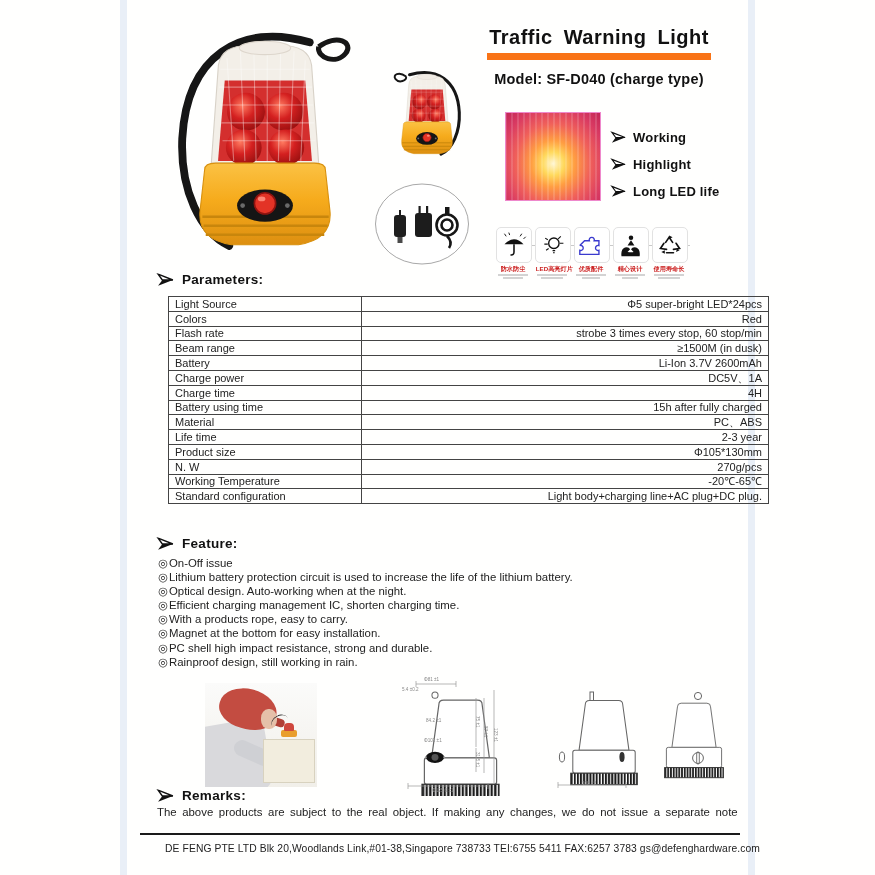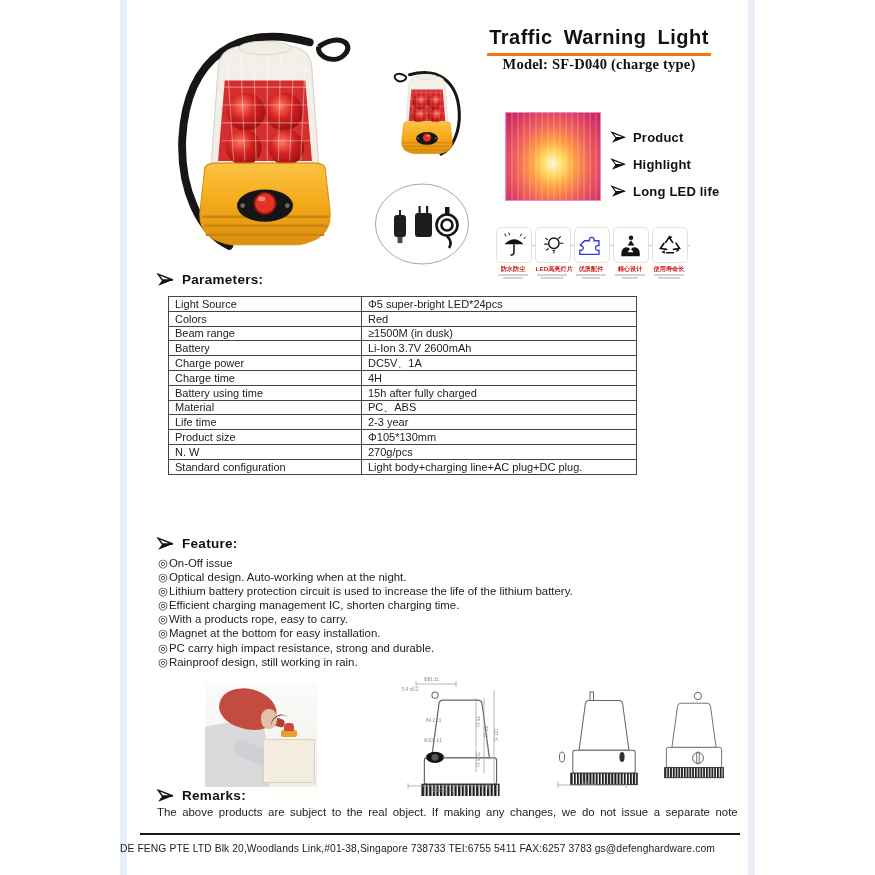--- a/index.html
+++ b/index.html
@@ -4,22 +4,22 @@
 <style>
   html,body{margin:0;padding:0;background:#ffffff;}
   #page{position:relative;width:875px;height:875px;background:#fffffe;overflow:hidden;
         font-family:"Liberation Sans",sans-serif;color:#111;}
   .strip{position:absolute;top:0;bottom:0;width:7px;background:#e9eff7;}
   .abs{position:absolute;}
 
   
   #title-block{position:absolute;left:483px;top:26px;width:232px;text-align:center;}
   #doc-title{display:inline-block;font-size:20px;font-weight:bold;letter-spacing:.5px;word-spacing:5px;
-             border-bottom:3px solid #f97316;padding:0 2px 4px 2px;white-space:nowrap;text-align:center;}
-  #model-line{font-size:14.5px;font-weight:bold;letter-spacing:.2px;font-family:Liberation Serif, serif;}
+             border-bottom:7px solid #f97316;padding:0 2px 4px 2px;white-space:nowrap;text-align:center;}
+  #model-line{margin-top:11px;font-size:14.5px;font-weight:bold;letter-spacing:.2px;}
 
   
   #glow{position:absolute;left:505px;top:112px;width:96px;height:89px;
         background:
           repeating-linear-gradient(90deg, rgba(255,255,255,.14) 0 2px, rgba(255,255,255,0) 2px 6px),
           radial-gradient(ellipse at 50% 58%, #fff6d2 0%, #ffd95c 16%, #ff9d42 32%, #f0605a 55%, #d93a62 78%, #c02355 100%);
         box-shadow:inset 0 0 0 1px #e8c;}
 
   
   #highlights{position:absolute;left:610px;top:128px;}
@@ -34,25 +34,25 @@
                display:flex;align-items:center;justify-content:center;position:relative;}
   .badge .blabel{margin-top:2px;font-size:6.5px;font-weight:bold;color:#cc2222;white-space:nowrap;
                  transform:scale(.95);line-height:7px;}
   .badge .bar{height:2px;background:#c4c4c4;margin:1.5px auto 0 auto;opacity:.75;}
 
   
   .section-head{position:absolute;display:flex;align-items:center;}
   .section-head .txt{font-size:13.5px;font-weight:bold;margin-left:7px;letter-spacing:.3px;}
 
   
-  #param-table{position:absolute;left:168px;top:296px;width:469px;border-collapse:collapse;
+  #param-table{position:absolute;left:168px;top:296px;width:601px;border-collapse:collapse;
                font-size:11px;color:#222;}
   #param-table td{border:1px solid #444;height:13.8px;padding:0 6px;line-height:12px;}
   #param-table td.p-label{width:180px;text-align:left;}
-  #param-table td.p-value{text-align:left;}
+  #param-table td.p-value{text-align:right;}
 
   
   #feature-list{position:absolute;left:158px;top:556px;font-size:11.4px;color:#222;}
   .feat-line{line-height:14.1px;white-space:nowrap;}
   .feat-bullet{margin-right:1px;}
 
   
   #worker-photo{position:absolute;left:205px;top:683px;width:112px;height:104px;overflow:hidden;
                 background:linear-gradient(180deg,#fbfbfa 0%,#f1efe9 100%);filter:blur(.4px) saturate(.92);}
   #worker-photo .body{position:absolute;left:-14px;top:40px;width:78px;height:72px;background:#d9d9dc;
@@ -75,21 +75,21 @@
                       border-radius:50%;transform:rotate(-30deg);}
 
   .drawing{position:absolute;}
   .dim{position:absolute;font-size:4.6px;color:#888;white-space:nowrap;transform-origin:left top;}
   .dim.rot{transform:rotate(90deg);}
 
   
   #remarks-text{position:absolute;left:157px;top:806px;width:584px;font-size:11.4px;color:#222;
                 word-spacing:2.4px;}
   #footer-rule{position:absolute;left:140px;top:833px;width:600px;height:1.5px;background:#1a1a1a;}
-  #footer-line{position:absolute;left:120px;top:843px;width:640px;text-align:left;font-size:10.3px;
+  #footer-line{position:absolute;left:120px;top:843px;width:640px;text-align:right;font-size:10.3px;
                color:#222;letter-spacing:.1px;}
 </style>
 </head>
 <body>
 
 <div id="page">
 
   <svg width="0" height="0" style="position:absolute" aria-hidden="true">
     <defs>
       <pattern id="hatch" width="3" height="14" patternUnits="userSpaceOnUse">
@@ -173,21 +173,21 @@
     <rect x="71" y="24" width="4.5" height="8" fill="#161616"></rect>
   </svg>
 
   <div id="glow"></div>
   <div id="highlights">
 
       <div class="hl-row">
         <svg width="17" height="13" viewBox="0 0 18 13">
           <use href="#arrow-glyph"></use>
         </svg>
-        <span class="lbl">Product</span>
+        <span class="lbl">Working</span>
       </div>
 
       <div class="hl-row">
         <svg width="17" height="13" viewBox="0 0 18 13">
           <use href="#arrow-glyph"></use>
         </svg>
         <span class="lbl">Highlight</span>
       </div>
 
       <div class="hl-row">
@@ -283,20 +283,24 @@
         <tr>
           <td class="p-label">Light Source</td>
           <td class="p-value">Φ5 super-bright LED*24pcs</td>
         </tr>
 
         <tr>
           <td class="p-label">Colors</td>
           <td class="p-value">Red</td>
         </tr>
 
+        <tr>
+          <td class="p-label">Flash rate</td>
+          <td class="p-value">strobe 3 times every stop, 60 stop/min</td>
+        </tr>
 
         <tr>
           <td class="p-label">Beam range</td>
           <td class="p-value">≥1500M (in dusk)</td>
         </tr>
 
         <tr>
           <td class="p-label">Battery</td>
           <td class="p-value">Li-Ion 3.7V 2600mAh</td>
         </tr>
@@ -330,50 +334,54 @@
         <tr>
           <td class="p-label">Product size</td>
           <td class="p-value">Φ105*130mm</td>
         </tr>
 
         <tr>
           <td class="p-label">N. W</td>
           <td class="p-value">270g/pcs</td>
         </tr>
 
+        <tr>
+          <td class="p-label">Working Temperature</td>
+          <td class="p-value">-20℃-65℃</td>
+        </tr>
 
         <tr>
           <td class="p-label">Standard configuration</td>
           <td class="p-value">Light body+charging line+AC plug+DC plug.</td>
         </tr>
       </tbody>
   </table>
 
   <div class="section-head" style="left:156px;top:536px">
     <svg width="19" height="14" viewBox="0 0 18 13">
         <use href="#arrow-glyph"></use>
       </svg>
     <span class="txt">Feature:</span>
   </div>
 
   <div id="feature-list">
 
       <div class="feat-line"><span class="feat-bullet">◎</span><span>On-Off issue</span></div>
 
+      <div class="feat-line"><span class="feat-bullet">◎</span><span>Lithium battery protection circuit is used to increase the life of the lithium battery.</span></div>
+
       <div class="feat-line"><span class="feat-bullet">◎</span><span>Optical design. Auto-working when at the night.</span></div>
 
-      <div class="feat-line"><span class="feat-bullet">◎</span><span>Lithium battery protection circuit is used to increase the life of the lithium battery.</span></div>
-
       <div class="feat-line"><span class="feat-bullet">◎</span><span>Efficient charging management IC, shorten charging time.</span></div>
 
       <div class="feat-line"><span class="feat-bullet">◎</span><span>With a products rope, easy to carry.</span></div>
 
       <div class="feat-line"><span class="feat-bullet">◎</span><span>Magnet at the bottom for easy installation.</span></div>
 
-      <div class="feat-line"><span class="feat-bullet">◎</span><span>PC carry high impact resistance, strong and durable.</span></div>
+      <div class="feat-line"><span class="feat-bullet">◎</span><span>PC shell high impact resistance, strong and durable.</span></div>
 
       <div class="feat-line"><span class="feat-bullet">◎</span><span>Rainproof design, still working in rain.</span></div>
     </div>
 
   <div id="worker-photo">
     <div class="body"></div>
       <div class="arm"></div>
     <div class="helmet"></div>
     <div class="brim"></div>
       <div class="face"></div>

